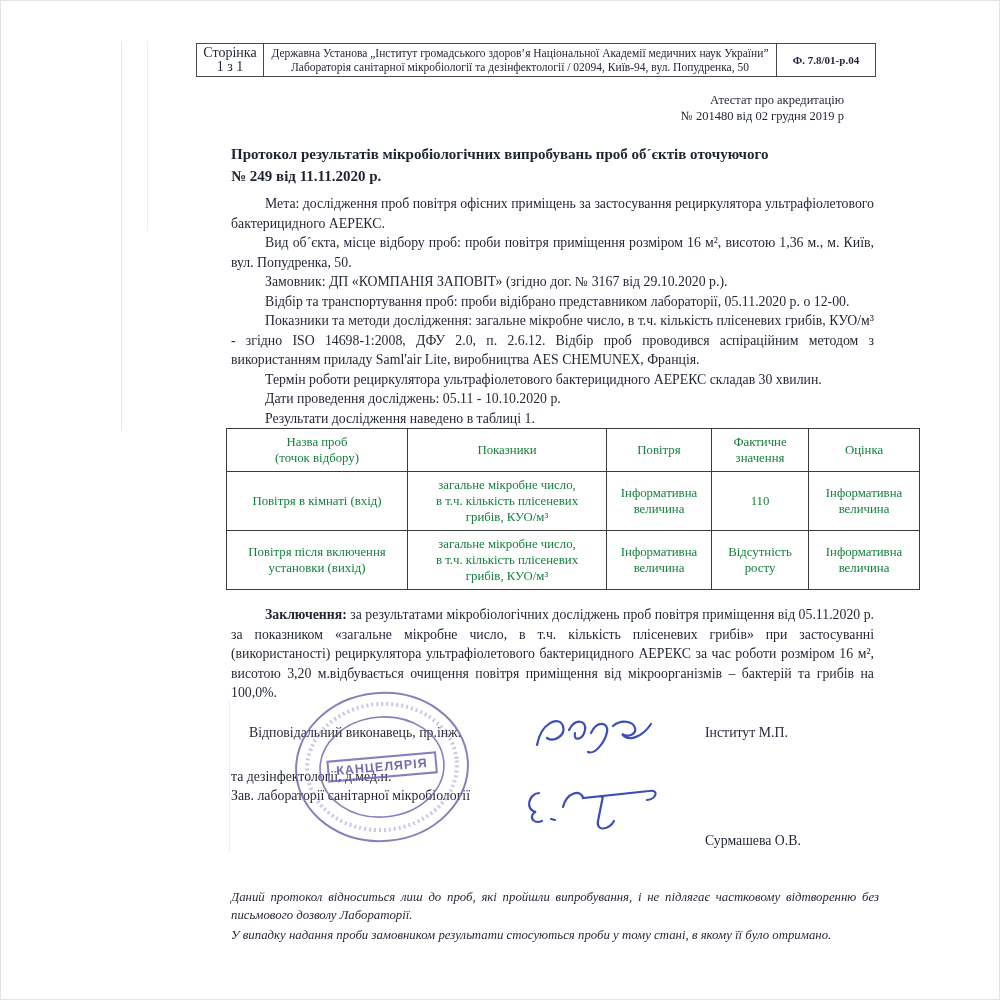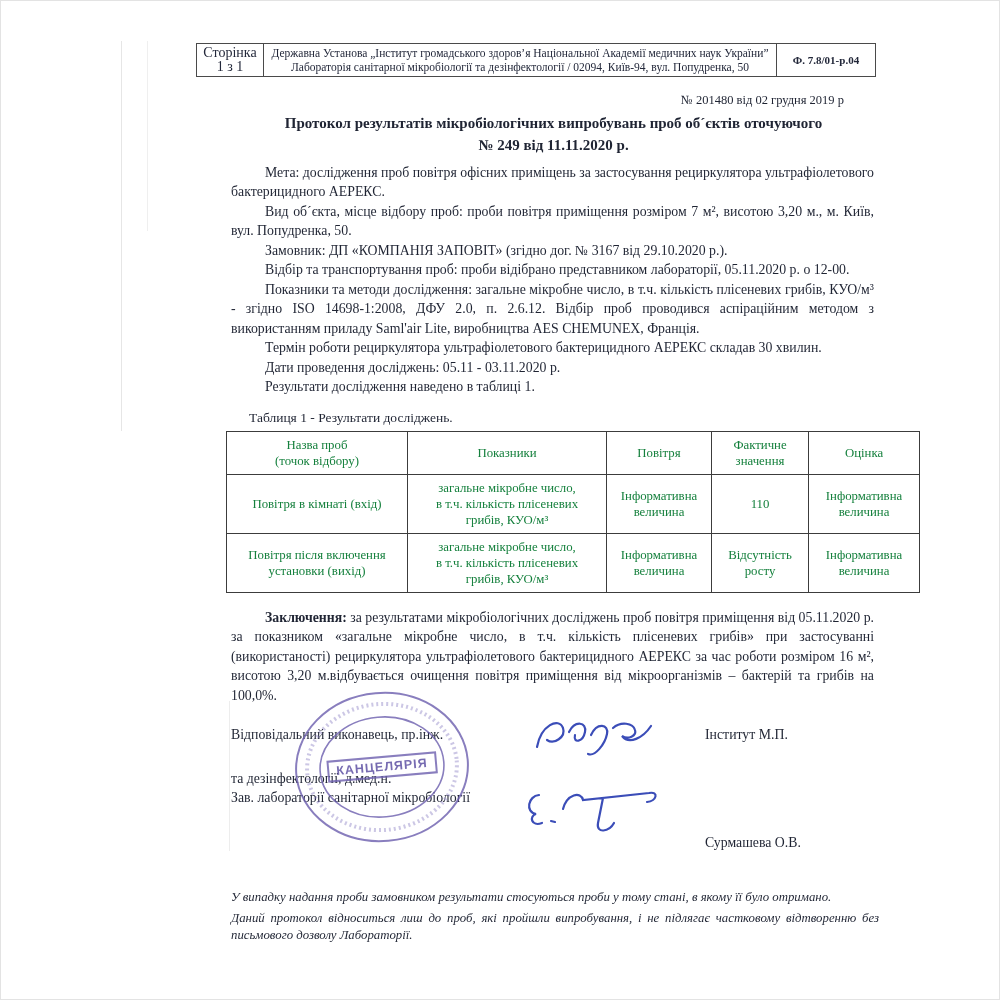--- a/index.html
+++ b/index.html
@@ -19,40 +19,40 @@
     margin:42px 0 0 195px; width:680px; border-collapse:collapse;
     font-size:11.5px; line-height:14px; color:#23283a;
   }
   table.header-table td { border:1px solid #4a4a4a; padding:2px 6px; text-align:center; vertical-align:middle; }
   td.ht-page { width:54px; font-size:14px; white-space:pre-line; }
   td.ht-org  { white-space:pre-line; }
   td.ht-form { width:86px; font-weight:bold; font-size:11px; }
 
   .accreditation { margin:16px 155px 0 0; text-align:right; font-size:12.5px; line-height:15.5px; }
 
-  .title-block { margin:4px 0 0 230px; width:645px; text-align:center; font-weight:bold; font-size:15px; line-height:20px; }
+  .title-block { margin:20px 0 0 230px; width:645px; font-weight:bold; font-size:15px; line-height:20px; }
   .title-num { margin-top:2px; }
 
   .content { margin:8px 0 0 230px; width:643px; font-size:13.8px; line-height:19.5px; }
   .content p { margin:0; text-indent:34px; text-align:justify; }
 
   .table-caption { margin:13px 0 5px 248px; font-size:13.5px; }
 
   table.results-table { margin-left:225px; border-collapse:collapse; font-size:12.8px; line-height:16px; color:#15803d; }
   table.results-table th, table.results-table td {
     border:1px solid #3c3c3c; padding:5px 6px; text-align:center; vertical-align:middle;
     font-weight:normal; white-space:pre-line;
   }
   .col-name{width:168px;} .col-ind{width:186px;} .col-req{width:92px;} .col-fact{width:84px;} .col-eval{width:98px;}
 
   .conclusion { margin:15px 0 0 230px; width:643px; font-size:13.8px; line-height:19.5px; text-align:justify; text-indent:34px; }
   .conclusion .lead { font-weight:bold; }
 
   .sig-row { position:relative; margin:16px 0 0 230px; width:645px; height:40px; font-size:13.8px; }
-  .sig-row .executor-label { position:absolute; left:0; top:6px; }
+  .sig-row .executor-label { position:absolute; left:0; top:6px;padding-left:18px; }
   .sig-row .sig1 { position:absolute; left:300px; top:-8px; }
   .sig-row .executor-name { position:absolute; left:474px; top:6px; }
 
   .approved-block { position:relative; margin:8px 0 0 230px; width:645px; height:112px; font-size:13.8px; line-height:19px; }
   .approved-block .sig2 { position:absolute; left:292px; top:16px; }
   .approved-block .approver-name { position:absolute; left:474px; top:64px;text-align:center; }
 
   .stamp {
     position:absolute; left:290px; top:686px; width:182px; height:160px;
     transform:rotate(-5deg); opacity:.8; pointer-events:none;
@@ -84,40 +84,40 @@
       <td class="ht-page">Сторінка
 1 з 1</td>
       <td class="ht-org">Державна Установа „Інститут громадського здоров’я  Національної Академії медичних наук України”
 Лабораторія санітарної мікробіології та дезінфектології / 02094, Київ-94, вул. Попудренка, 50</td>
       <td class="ht-form">Ф. 7.8/01-р.04</td>
     </tr>
   </tbody>
     </table>
 
   <div class="accreditation">
+    <div>Атестат про акредитацію</div>
     <div>№ 201480 від 02 грудня 2019 р</div>
   </div>
 
   <div class="title-block">
     <div>Протокол результатів мікробіологічних випробувань проб об´єктів оточуючого</div>
     <div class="title-num">№ 249 від 11.11.2020 р.</div>
   </div>
 
   <div class="content">
     <p>Мета: дослідження проб повітря офісних приміщень за застосування рециркулятора ультрафіолетового бактерицидного АЕРЕКС.</p>
-    <p>Вид об´єкта, місце відбору проб: проби повітря  приміщення розміром 7 м², висотою 3,20 м., м. Київ, вул. Попудренка, 50.</p>
+    <p>Вид об´єкта, місце відбору проб: проби повітря  приміщення розміром 16 м², висотою 1,36 м., м. Київ, вул. Попудренка, 50.</p>
     <p>Замовник: ДП «КОМПАНІЯ ЗАПОВІТ» (згідно дог. № 3167 від 29.10.2020 р.).</p>
     <p>Відбір та транспортування проб: проби відібрано представником лабораторії, 05.11.2020 р. о 12-00.</p>
     <p>Показники та методи дослідження: загальне мікробне число, в т.ч. кількість плісеневих грибів, КУО/м³ - згідно ISO 14698-1:2008, ДФУ 2.0, п. 2.6.12. Відбір проб проводився аспіраційним методом з використанням приладу Saml'air Lite, виробництва AES CHEMUNEX, Франція.</p>
     <p>Термін роботи рециркулятора ультрафіолетового бактерицидного АЕРЕКС складав 30 хвилин.</p>
-    <p>Дати проведення досліджень: 05.11 - 03.11.2020 р.</p>
+    <p>Дати проведення досліджень: 05.11 - 10.10.2020 р.</p>
     <p>Результати дослідження наведено в таблиці 1.</p>
   </div>
 
-  <div class="table-caption">Таблиця 1 - Результати досліджень.</div>
 
   <table class="results-table">
     <tbody>
         <tr>
       <th class="col-name">Назва проб
 (точок відбору)</th>
       <th class="col-ind">Показники</th>
       <th class="col-req">Повітря</th>
       <th class="col-fact">Фактичне
 значення</th>
@@ -174,17 +174,17 @@
   <div class="stamp">
     <svg width="182" height="160" viewBox="0 0 182 160">
       <ellipse cx="91" cy="80" rx="86" ry="74" fill="none" stroke="#6c5fae" stroke-width="2"></ellipse>
       <ellipse cx="91" cy="80" rx="75" ry="63" fill="none" stroke="#8a7fc2" stroke-width="4" stroke-dasharray="2 3" opacity="0.55"></ellipse>
       <ellipse cx="91" cy="80" rx="62" ry="50" fill="none" stroke="#6c5fae" stroke-width="1.6"></ellipse>
     </svg>
     <span class="stamp-label">КАНЦЕЛЯРІЯ</span>
   </div>
 
   <div class="footer-note">
+    <p>Даний протокол відноситься лиш до проб, які пройшли випробування, і не підлягає частковому відтворенню без письмового дозволу Лабораторії.</p>
     <p>У випадку надання проби замовником результати стосуються проби у тому стані, в якому її було отримано.</p>
-    <p>Даний протокол відноситься лиш до проб, які пройшли випробування, і не підлягає частковому відтворенню без письмового дозволу Лабораторії.</p>
   </div>
 
 </div>
 
 </body></html>

